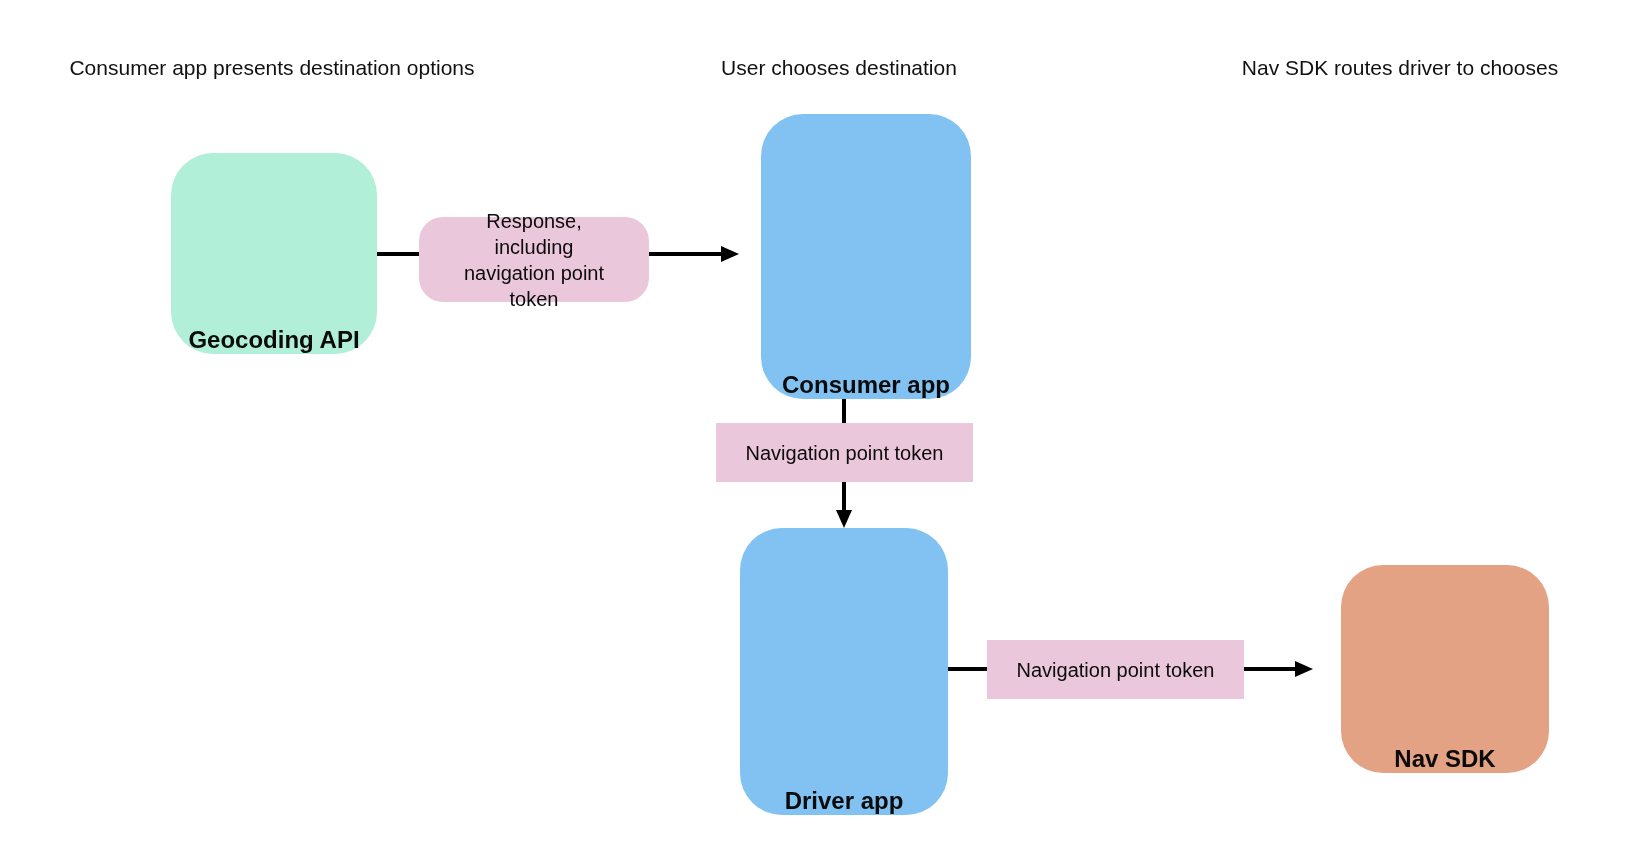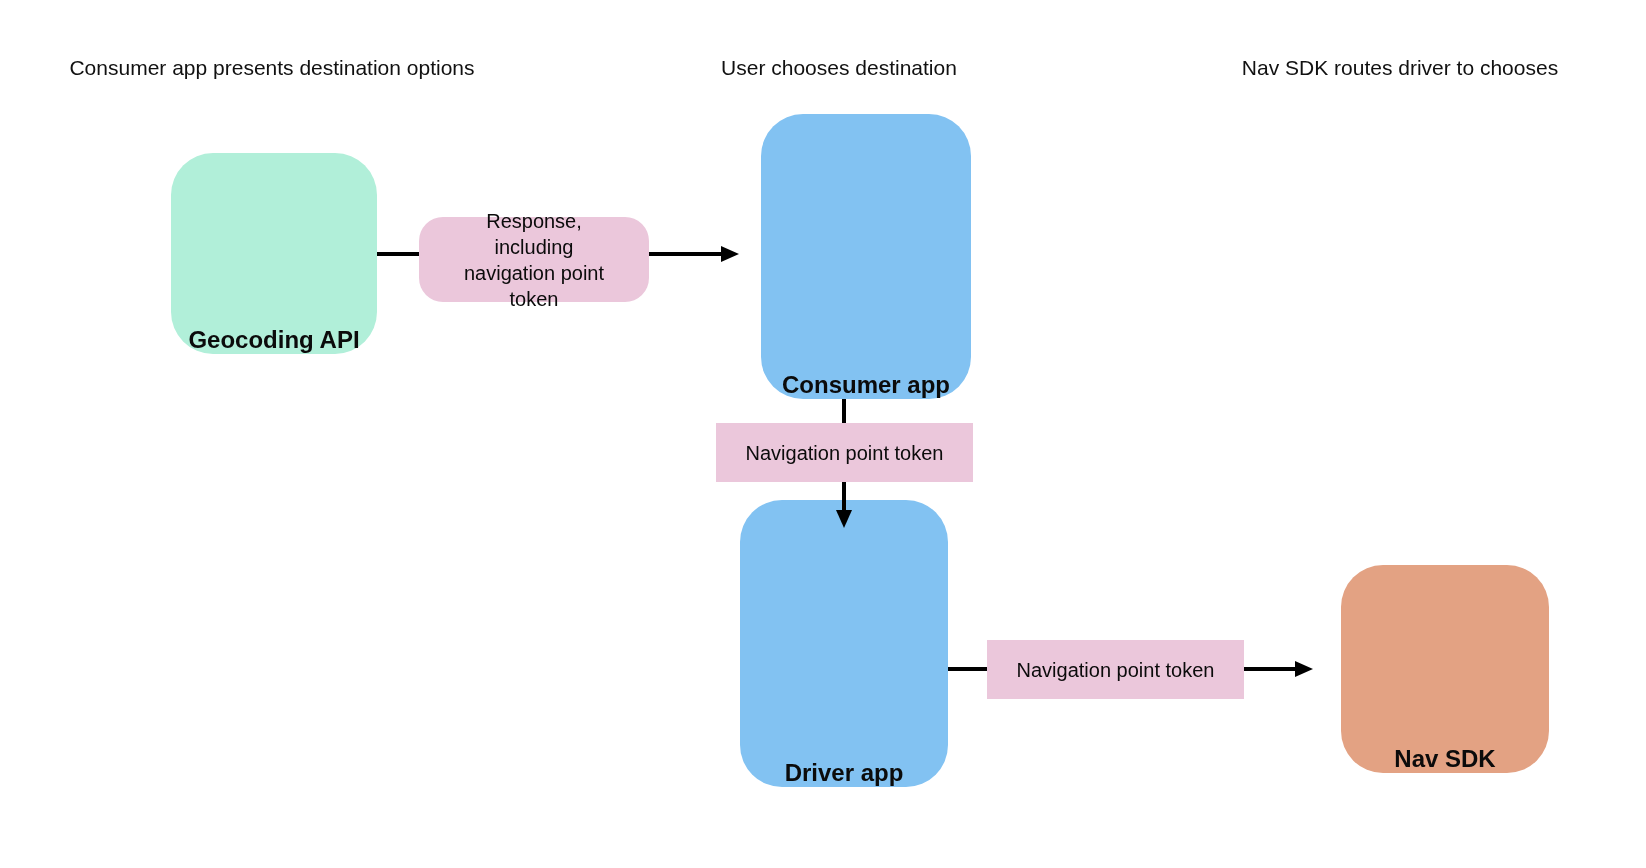--- a/index.html
+++ b/index.html
@@ -67,21 +67,21 @@
     border-top: 18px solid #000000;
   }
 
   
   #hdr-1 { left: 272px; }
   #hdr-2 { left: 839px; }
   #hdr-3 { left: 1400px; }
 
   #node-geocoding { left: 171px; top: 153px; width: 206px; height: 201px; }
   #node-consumer  { left: 761px; top: 114px; width: 210px; height: 285px; }
-  #node-driver    { left: 740px; top: 500px; width: 208px; height: 287px; }
+  #node-driver    { left: 740px; top: 528px; width: 208px; height: 287px; }
   #node-navsdk    { left: 1313px; top: 565px; width: 208px; height: 208px; margin-left: 28px; }
 
   #lbl-response   { left: 419px; top: 217px; width: 230px; height: 85px; padding: 0 41px; border-radius: 24px; }
   #lbl-token-mid  { left: 716px; top: 423px; width: 257px; height: 59px; white-space: nowrap; }
   #lbl-token-right{ left: 987px; top: 640px; width: 257px; height: 59px; white-space: nowrap; }
 
   #line-geo-resp      { left: 377px; top: 252px; width: 42px; height: 4px; }
   #line-resp-consumer { left: 649px; top: 252px; width: 74px; height: 4px; }
   #ah-consumer        { left: 721px; top: 246px; }
   #line-consumer-tok  { left: 842px; top: 399px; width: 4px; height: 24px; }

